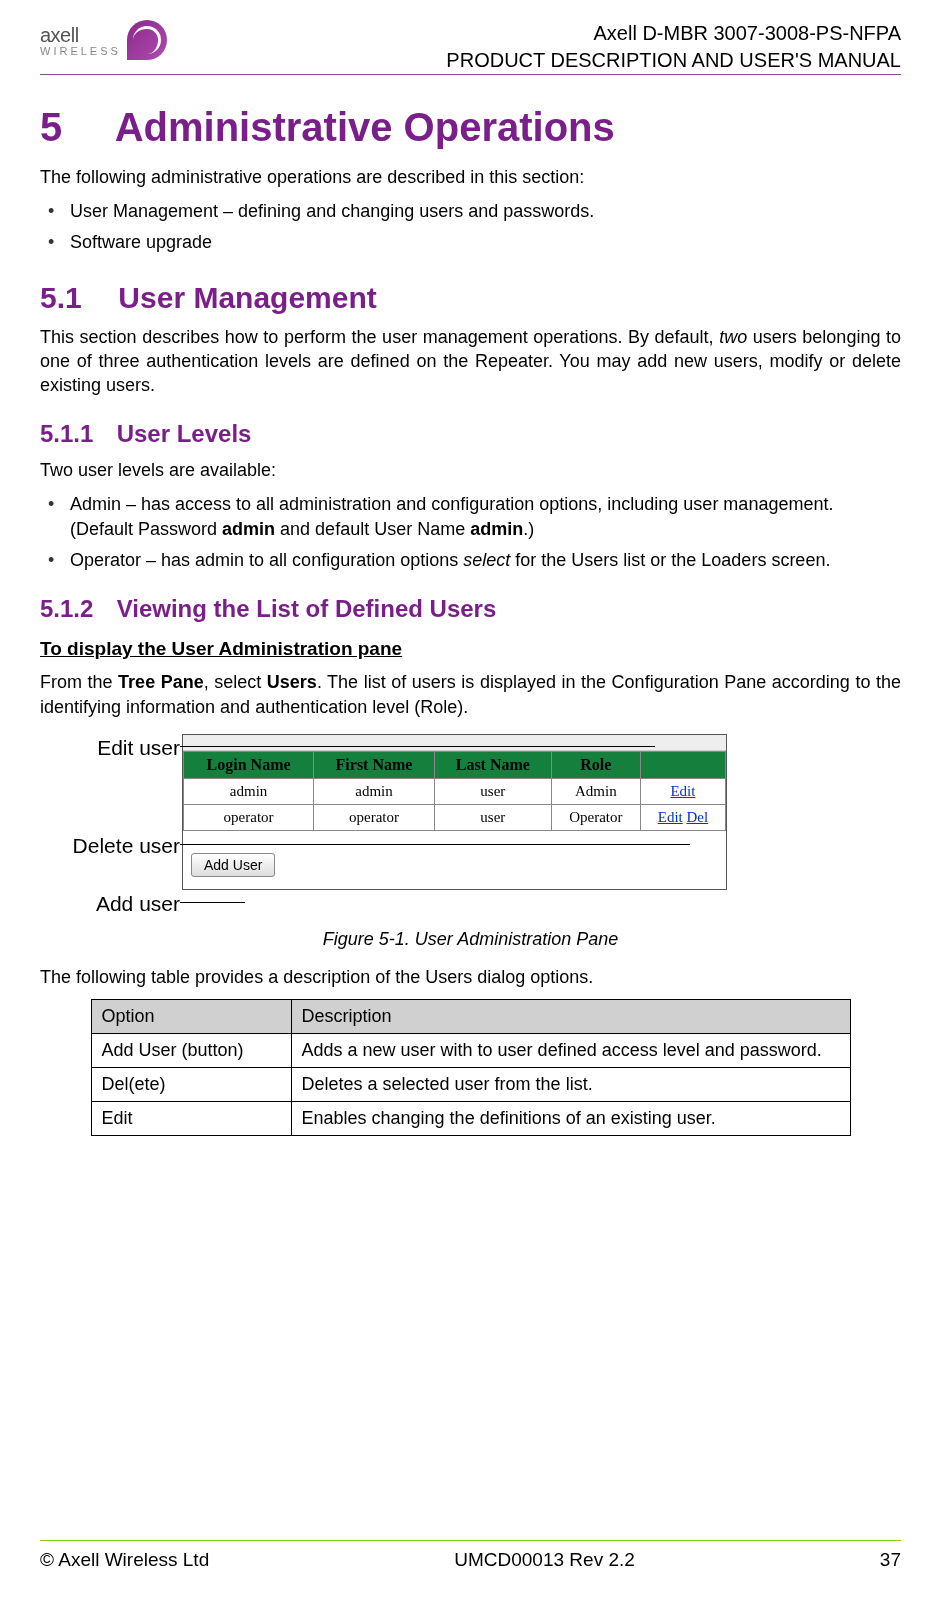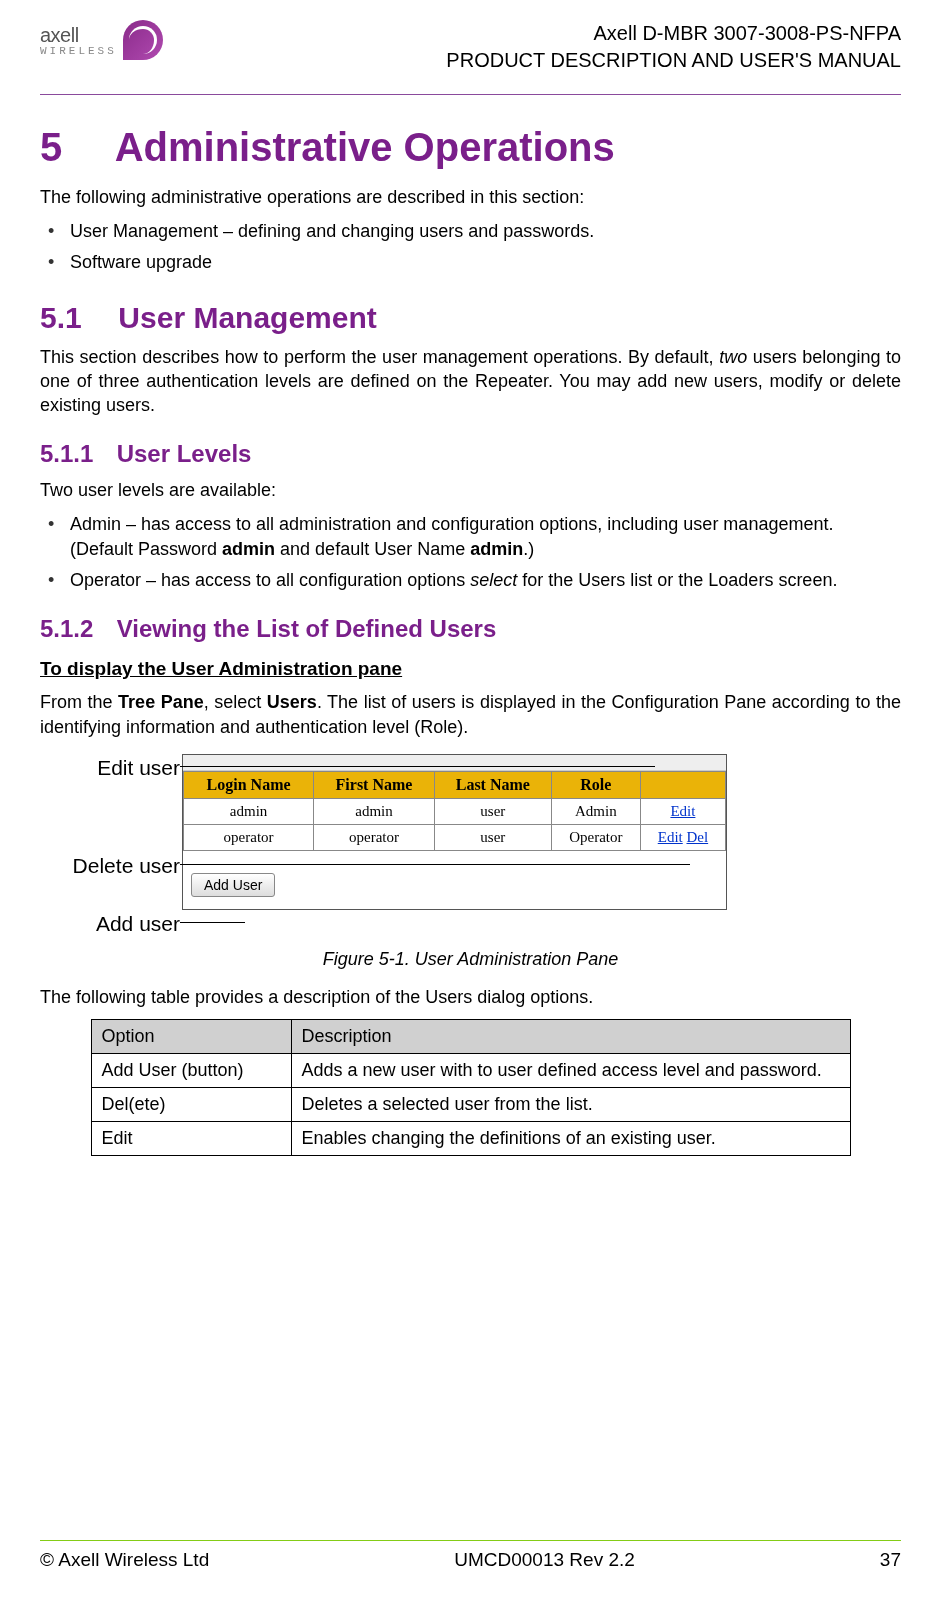--- a/index.html
+++ b/index.html
@@ -9,42 +9,42 @@
     background: #fff;
     font-family: Verdana, Geneva, sans-serif;
     color: #000;
     position: relative;
     padding: 20px 40px 80px 40px;
   }
   .header {
     display: flex;
     justify-content: space-between;
     align-items: flex-start;
-    padding-bottom: 20px;
+    padding-bottom: 0;
     border-bottom: 1px solid #8a4a9c;
     margin-bottom: 24px;
   }
   .logo { display: flex; align-items: center; gap: 6px; }
   .logo-text {
     font-size: 20px;
     color: #555;
     font-weight: 400;
     letter-spacing: -0.5px;
   }
   .logo-mark {
     width: 40px; height: 40px;
     background: linear-gradient(135deg, #8a2a8a 0%, #b04ab0 100%);
     border-radius: 50% 50% 50% 0;
     position: relative;
   }
   .logo-mark::after {
     content:""; position:absolute; inset:6px; border:3px solid #fff;
     border-radius:50% 50% 50% 0; border-left:none; border-bottom:none;
   }
-  .logo-sub { font-size: 11px; color: #888; letter-spacing: 3px; margin-top:-2px;font-family:Liberation Mono, monospace;}
+  .logo-sub { font-size: 11px; color: #888; letter-spacing: 3px; margin-top:-2px;}
   .header-right { text-align: right; font-family: Arial, sans-serif; font-size: 20px; line-height: 1.35; }
   h1 {
     font-family: Arial, sans-serif;
     font-size: 40px;
     color: #7a1f8a;
     font-weight: bold;
     margin: 30px 0 15px 0;
   }
   h1 .num { display:inline-block; min-width: 65px;}
   h2 {
@@ -100,21 +100,21 @@
   .l2 { top:110px; right:-510px; width:510px;}
   .l3 { top:168px; right:-65px; width:65px;}
   .shot {
     border: 1px solid #555; background:#fff; width: 545px;
   }
   .shot-toolbar { height: 16px; background:#eee; border-bottom:1px solid #ccc;}
   .user-table {
     border-collapse: collapse; width: 100%; font-size: 15px; font-family: "Times New Roman", serif;
   }
   .user-table th {
-    background: #eab308; border:1px solid #888; padding:4px 6px;
+    background: #15803d; border:1px solid #888; padding:4px 6px;
     font-weight: bold; font-family: "Times New Roman", serif; font-size:16px;
   }
   .user-table td {
     border:1px solid #888; padding:4px 6px; text-align:center;
   }
   .link { color:#0033cc; text-decoration: underline; cursor:pointer;}
   .add-user-btn {
     display:inline-block; margin:22px 0 12px 8px; padding:3px 12px;
     font-family: Arial, sans-serif; font-size:14px;
     background: linear-gradient(#fff,#ddd); border:1px solid #888; border-radius:3px;
@@ -180,21 +180,21 @@
 <h3>
   <span class="num">5.1.1</span>
   <span>User Levels</span>
 </h3>
 <p class="body">Two user levels are available:</p>
 <ul>
   <li>
     <span>Admin – has access to all administration and configuration options, including user management. (Default Password </span><span class="bold">admin</span><span> and default User Name </span><span class="bold">admin</span><span>.)</span>
   </li>
   <li>
-    <span>Operator – has access to all configuration options </span><span class="italic">select</span><span> for the Users list or the Loaders screen.</span>
+    <span>Operator – has admin to all configuration options </span><span class="italic">select</span><span> for the Users list or the Loaders screen.</span>
   </li>
 </ul>
 
 <h3>
   <span class="num">5.1.2</span>
   <span>Viewing the List of Defined Users</span>
 </h3>
 <h4>To display the User Administration pane</h4>
 <p class="body">
   <span>From the </span><span class="bold">Tree Pane</span><span>, select </span><span class="bold">Users</span><span>. The list of users is displayed in the Configuration Pane according to the identifying information and authentication level (Role).</span>

